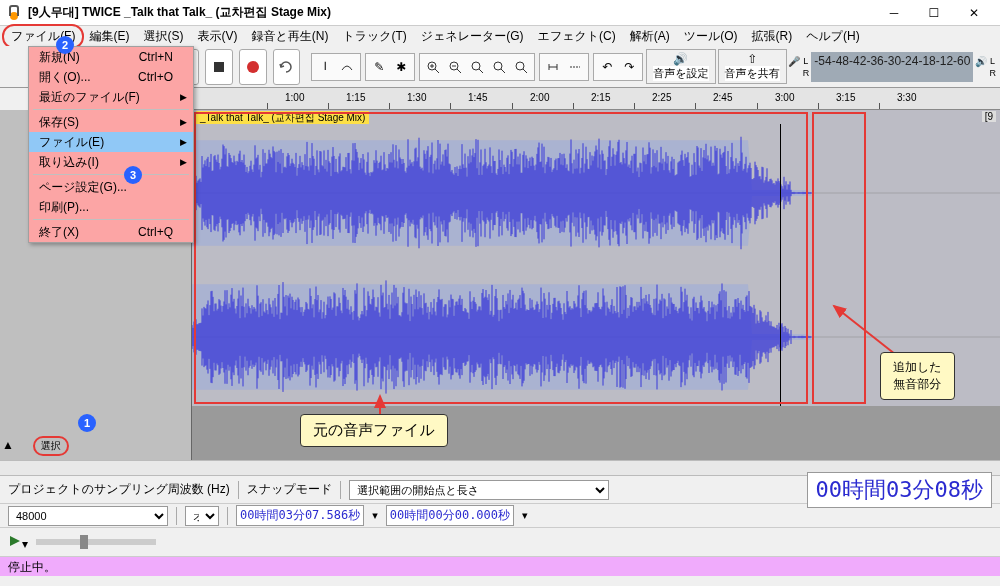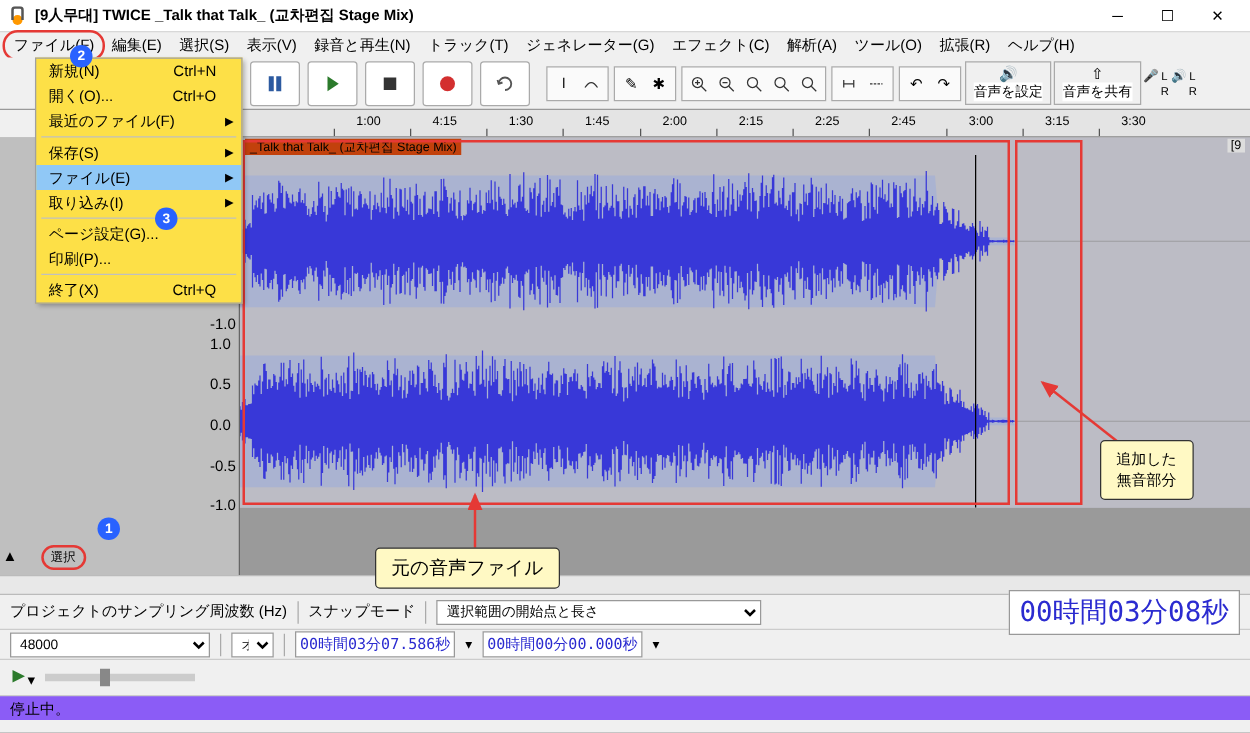--- a/index.html
+++ b/index.html
@@ -11,21 +11,21 @@
 .titlebar .title { flex: 1; font-size: 12px; font-weight: bold; }
 .titlebar .winbtns { display: flex; }
 .titlebar .winbtn { width: 40px; height: 26px; display: flex; align-items: center; justify-content: center; cursor: default; }
 
 
 .menubar { height: 20px; background: #f0f0f0; display: flex; align-items: center; padding: 0 4px; }
 .menubar .mitem { padding: 2px 7px; font-size: 12px; cursor: default; }
 .menubar .mitem:first-child { outline: 2px solid #e53935; border-radius: 10px; }
 
 
-.dropdown { position: absolute; left: 28px; top: 46px; width: 166px; background: #fde047; border: 1px solid #a0a0a0; box-shadow: 2px 2px 4px rgba(0,0,0,0.3); z-index: 50; }
+.dropdown { position: absolute; left: 28px; top: 46px; width: 166px; background: #fca5a5; border: 1px solid #a0a0a0; box-shadow: 2px 2px 4px rgba(0,0,0,0.3); z-index: 50; }
 .dropdown .ditem { height: 20px; display: flex; align-items: center; padding: 0 20px 0 10px; font-size: 12px; position: relative; }
 .dropdown .ditem.hl { background: #90c8f6; }
 .dropdown .ditem .shortcut { position: absolute; right: 20px; }
 .dropdown .ditem .arrow { position: absolute; right: 6px; font-size: 9px; }
 .dropdown .sep { height: 1px; background: #c0c0c0; margin: 2px 4px; }
 
 
 .toolbar { height: 42px; background: #f0f0f0; border-bottom: 1px solid #999; display: flex; align-items: center; padding: 2px 4px; gap: 2px; position: relative; }
 .tgroup { display: flex; border: 1px solid #aaa; background: #fafafa; align-items: center; padding: 2px; margin: 0 1px; }
 .tbtn { width: 28px; height: 28px; display: flex; align-items: center; justify-content: center; border: 1px solid transparent; }
@@ -39,38 +39,38 @@
 .ruler { height: 22px; background: #e4e4e4; border-bottom: 1px solid #888; position: relative; margin-left: 192px; overflow: hidden; }
 .ruler .tick { position: absolute; top: 4px; font-size: 10px; margin-left: 28px; }
 .ruler .tickline { position: absolute; bottom: 0; width: 1px; height: 6px; background: #555; }
 
 
 .trackarea { position: relative; height: 350px; background: #9a9a9a; }
 .trackhead { position: absolute; left: 0; top: 0; width: 192px; height: 100%; background: #bfbfbf; border-right: 1px solid #666; }
 .trackhead .collapse { position: absolute; bottom: 4px; left: 2px; font-size: 10px; }
 .trackhead .selbtn { display: inline-block; border: 2px solid #e53935; border-radius: 10px; padding: 1px 6px; font-size: 10px; margin-left: 16px; margin-top: 42px; }
 .tracks { position: absolute; left: 192px; right: 0; top: 0; height: 296px; background: #bcbcc5; }
-.tracklabel { position: absolute; left: 4px; top: 1px; font-size: 10px; background: #c2410c; padding: 0 4px; }
+.tracklabel { position: absolute; left: 4px; top: 1px; font-size: 10px; background: #fde047; padding: 0 4px; }
 .wavewrap { position: absolute; left: 0; right: 0; top: 14px; height: 282px; background: #bcbcc5; }
 .channel { position: absolute; left: 0; right: 0; height: 138px; background: #bcbcc5; }
 .channel svg { width: 100%; height: 100%; display: block; }
 .redbox { position: absolute; border: 2px solid #e53935; pointer-events: none; }
 
 
 .badge { position: absolute; background: #2962ff; color: #fff; width: 18px; height: 18px; border-radius: 50%; display: flex; align-items: center; justify-content: center; font-size: 11px; font-weight: bold; z-index: 60; }
 .callout { position: absolute; background: #fff9c4; border: 1px solid #333; border-radius: 4px; padding: 6px 12px; font-size: 15px; z-index: 40; }
 
 
 .scrollbar { height: 16px; background: #e8e8e8; border-top: 1px solid #bbb; border-bottom: 1px solid #bbb; }
 .selectionbar { height: 28px; background: #f0f0f0; border-bottom: 1px solid #ccc; display: flex; align-items: center; padding: 2px 8px; gap: 8px; font-size: 11px; }
 .selectionbar input, .selectionbar select { font-size: 11px; padding: 1px 3px; border: 1px solid #999; background: #fff; height: 20px; }
 .tcode { background: #fff; border: 1px solid #999; padding: 1px 3px; color: #2b2bd0; font-family: monospace; font-size: 12px; }
 .tcode.big { font-size: 22px; padding: 2px 8px; }
 .transport2 { height: 28px; background: #f0f0f0; display: flex; align-items: center; padding: 2px 8px; gap: 8px; }
-.statusbar { height: 20px; background: #8b5cf6; border-top: 1px solid #ccc; padding: 2px 8px; font-size: 11px; }
+.statusbar { height: 20px; background: #f0abfc; border-top: 1px solid #ccc; padding: 2px 8px; font-size: 11px; }
 
 svg.arrow-svg { position: absolute; pointer-events: none; z-index: 39; }
 </style>
 </head>
 <body>
 
 <div class="titlebar">
   <span class="icon">
     <svg viewBox="0 0 16 16">
         <circle cx="8" cy="11" r="4" fill="#ff9800"></circle>
@@ -207,36 +207,50 @@
   <div style="display:flex;flex-direction:column;gap:1px">
     <div style="display:flex;align-items:center;gap:2px">
         <span style="font-size:10px">🎤</span>
         <span style="font-size:9px">L</span>
       </div>
     <div style="display:flex;align-items:center;gap:2px">
         <span style="width:12px"></span>
         <span style="font-size:9px">R</span>
       </div>
   </div>
+  <div class="meter">
+    <div class="ticks">
+      <span>-54</span>
+        <span>-48</span>
+        <span>-42</span>
+        <span>-36</span>
+        <span>-30</span>
+        <span>-24</span>
+        <span>-18</span>
+        <span>-12</span>
+        <span>-6</span>
+        <span>0</span>
+    </div>
+  </div>
   <div style="display:flex;flex-direction:column;gap:1px">
     <div style="display:flex;align-items:center;gap:2px">
         <span style="font-size:10px">🔊</span>
         <span style="font-size:9px">L</span>
       </div>
     <div style="display:flex;align-items:center;gap:2px">
         <span style="width:12px"></span>
         <span style="font-size:9px">R</span>
       </div>
   </div>
 </div>
 
 <div class="ruler" id="ruler">
     <span class="tick" style="left: 65px;">1:00</span>
     <div class="tickline" style="left: 75px;"></div>
-    <span class="tick" style="left: 126px;">4:15</span>
+    <span class="tick" style="left: 126px;">1:15</span>
     <div class="tickline" style="left: 136px;"></div>
     <span class="tick" style="left: 187px;">1:30</span>
     <div class="tickline" style="left: 197px;"></div>
     <span class="tick" style="left: 248px;">1:45</span>
     <div class="tickline" style="left: 258px;"></div>
     <span class="tick" style="left: 310px;">2:00</span>
     <div class="tickline" style="left: 320px;"></div>
     <span class="tick" style="left: 371px;">2:15</span>
     <div class="tickline" style="left: 381px;"></div>
     <span class="tick" style="left: 432px;">2:25</span>
@@ -246,32 +260,20 @@
     <span class="tick" style="left: 555px;">3:00</span>
     <div class="tickline" style="left: 565px;"></div>
     <span class="tick" style="left: 616px;">3:15</span>
     <div class="tickline" style="left: 626px;"></div>
     <span class="tick" style="left: 677px;">3:30</span>
     <div class="tickline" style="left: 687px;"></div>
   </div>
 
 <div class="trackarea">
   <div class="trackhead">
-    <div style="position:absolute;left:168px;top:12px;height:282px;width:22px;font-size:9px">
-      <div style="position:absolute;top:0">1.0</div>
-      <div style="position:absolute;top:32px">0.5</div>
-      <div style="position:absolute;top:65px">0.0</div>
-      <div style="position:absolute;top:98px">-0.5</div>
-      <div style="position:absolute;top:130px">-1.0</div>
-      <div style="position:absolute;top:146px">1.0</div>
-      <div style="position:absolute;top:178px">0.5</div>
-      <div style="position:absolute;top:211px">0.0</div>
-      <div style="position:absolute;top:244px">-0.5</div>
-      <div style="position:absolute;top:275px">-1.0</div>
-    </div>
     <div class="collapse">
       <span>▲</span>
       <span class="selbtn">選択</span>
     </div>
   </div>
   <div class="tracks">
     <div class="tracklabel">_Talk that Talk_ (교차편집 Stage Mix)</div>
     <div style="position:absolute;right:4px;top:1px;font-size:10px;background:#ddd;padding:0 3px">[9</div>
     <div class="wavewrap">
       <div class="channel" style="top:0">
@@ -363,21 +365,21 @@
   </svg>
 <svg class="arrow-svg" style="left:820px;top:298px;width:90px;height:70px">
     <defs>
       <marker id="ah3" markerWidth="8" markerHeight="8" refX="6" refY="3" orient="auto">
         <path d="M0,0 L7,3 L0,6 Z" fill="#e53935"></path>
       </marker>
     </defs>
     <line x1="80" y1="60" x2="14" y2="8" stroke="#e53935" stroke-width="2" marker-end="url(#ah3)"></line>
   </svg>
 
-<div class="callout" style="left:300px;top:438px">元の音声ファイル</div>
+<div class="callout" style="left:300px;top:414px">元の音声ファイル</div>
 <div class="callout" style="left:880px;top:352px;text-align:center">
   <div>追加した</div>
   <div>無音部分</div>
 </div>
 
 <div class="scrollbar"></div>
 
 <div class="selectionbar">
   <span>プロジェクトのサンプリング周波数 (Hz)</span>
   <span style="border-left:1px solid #aaa;height:18px"></span>

